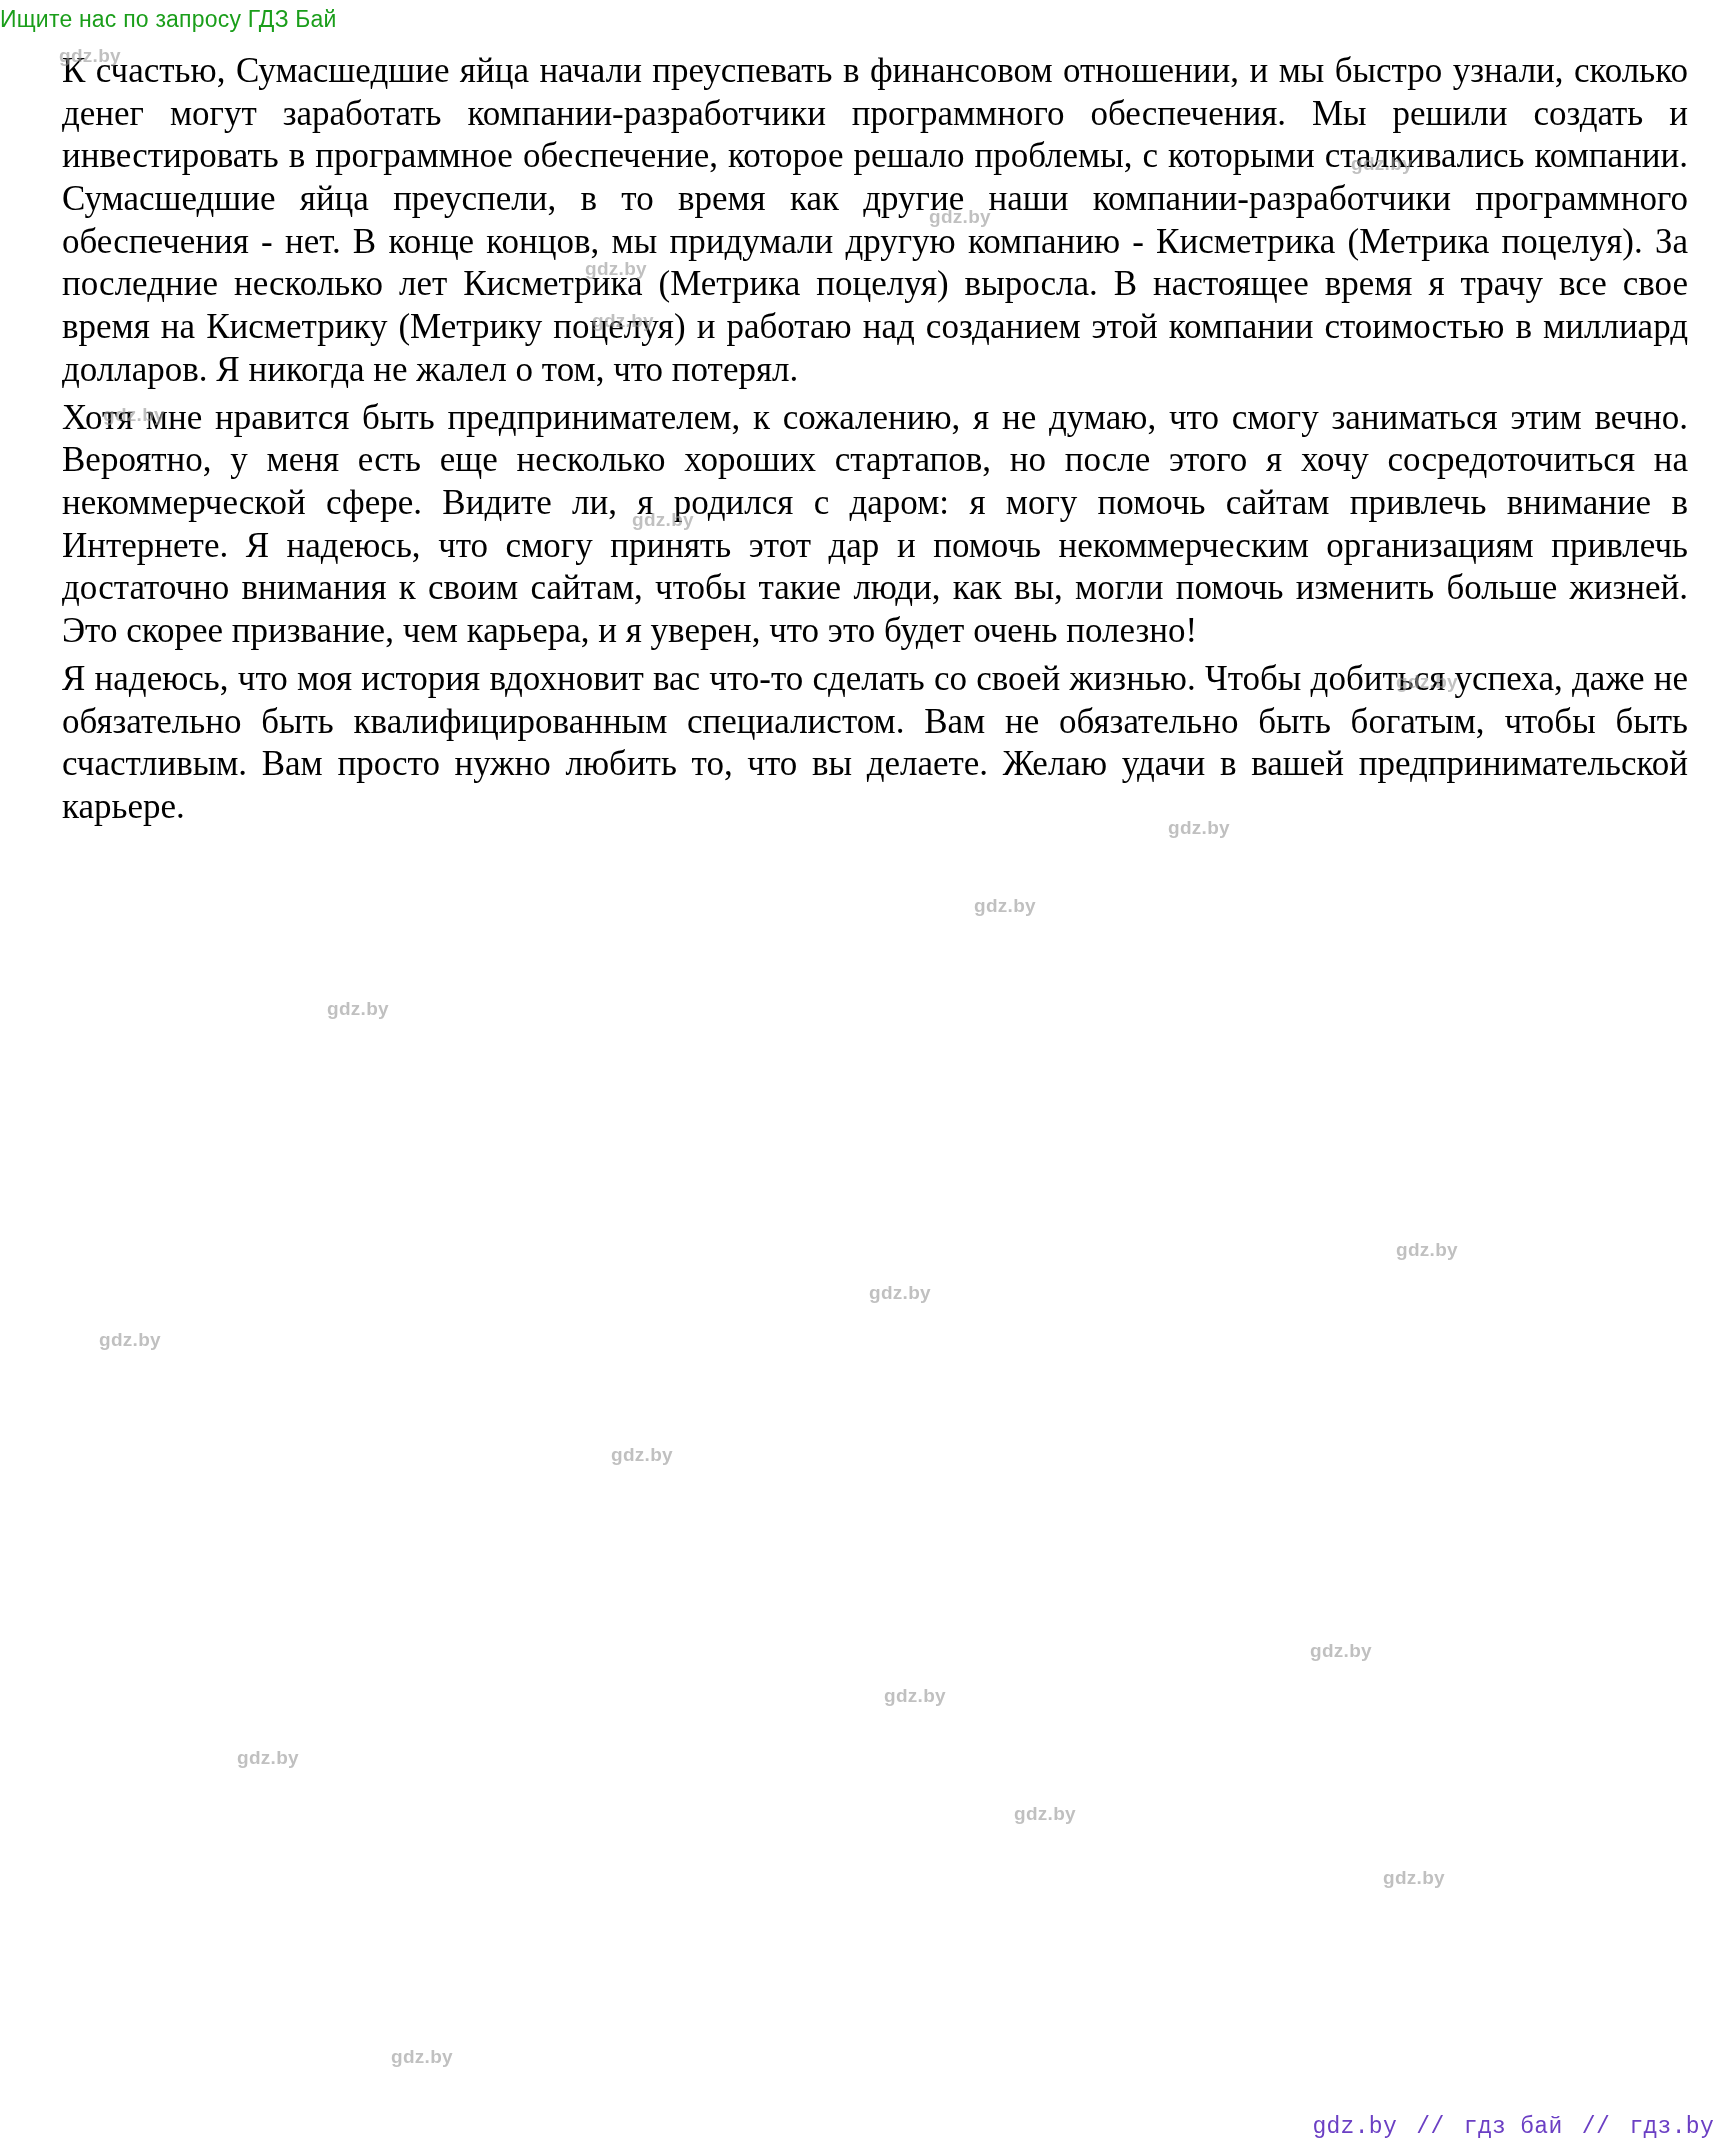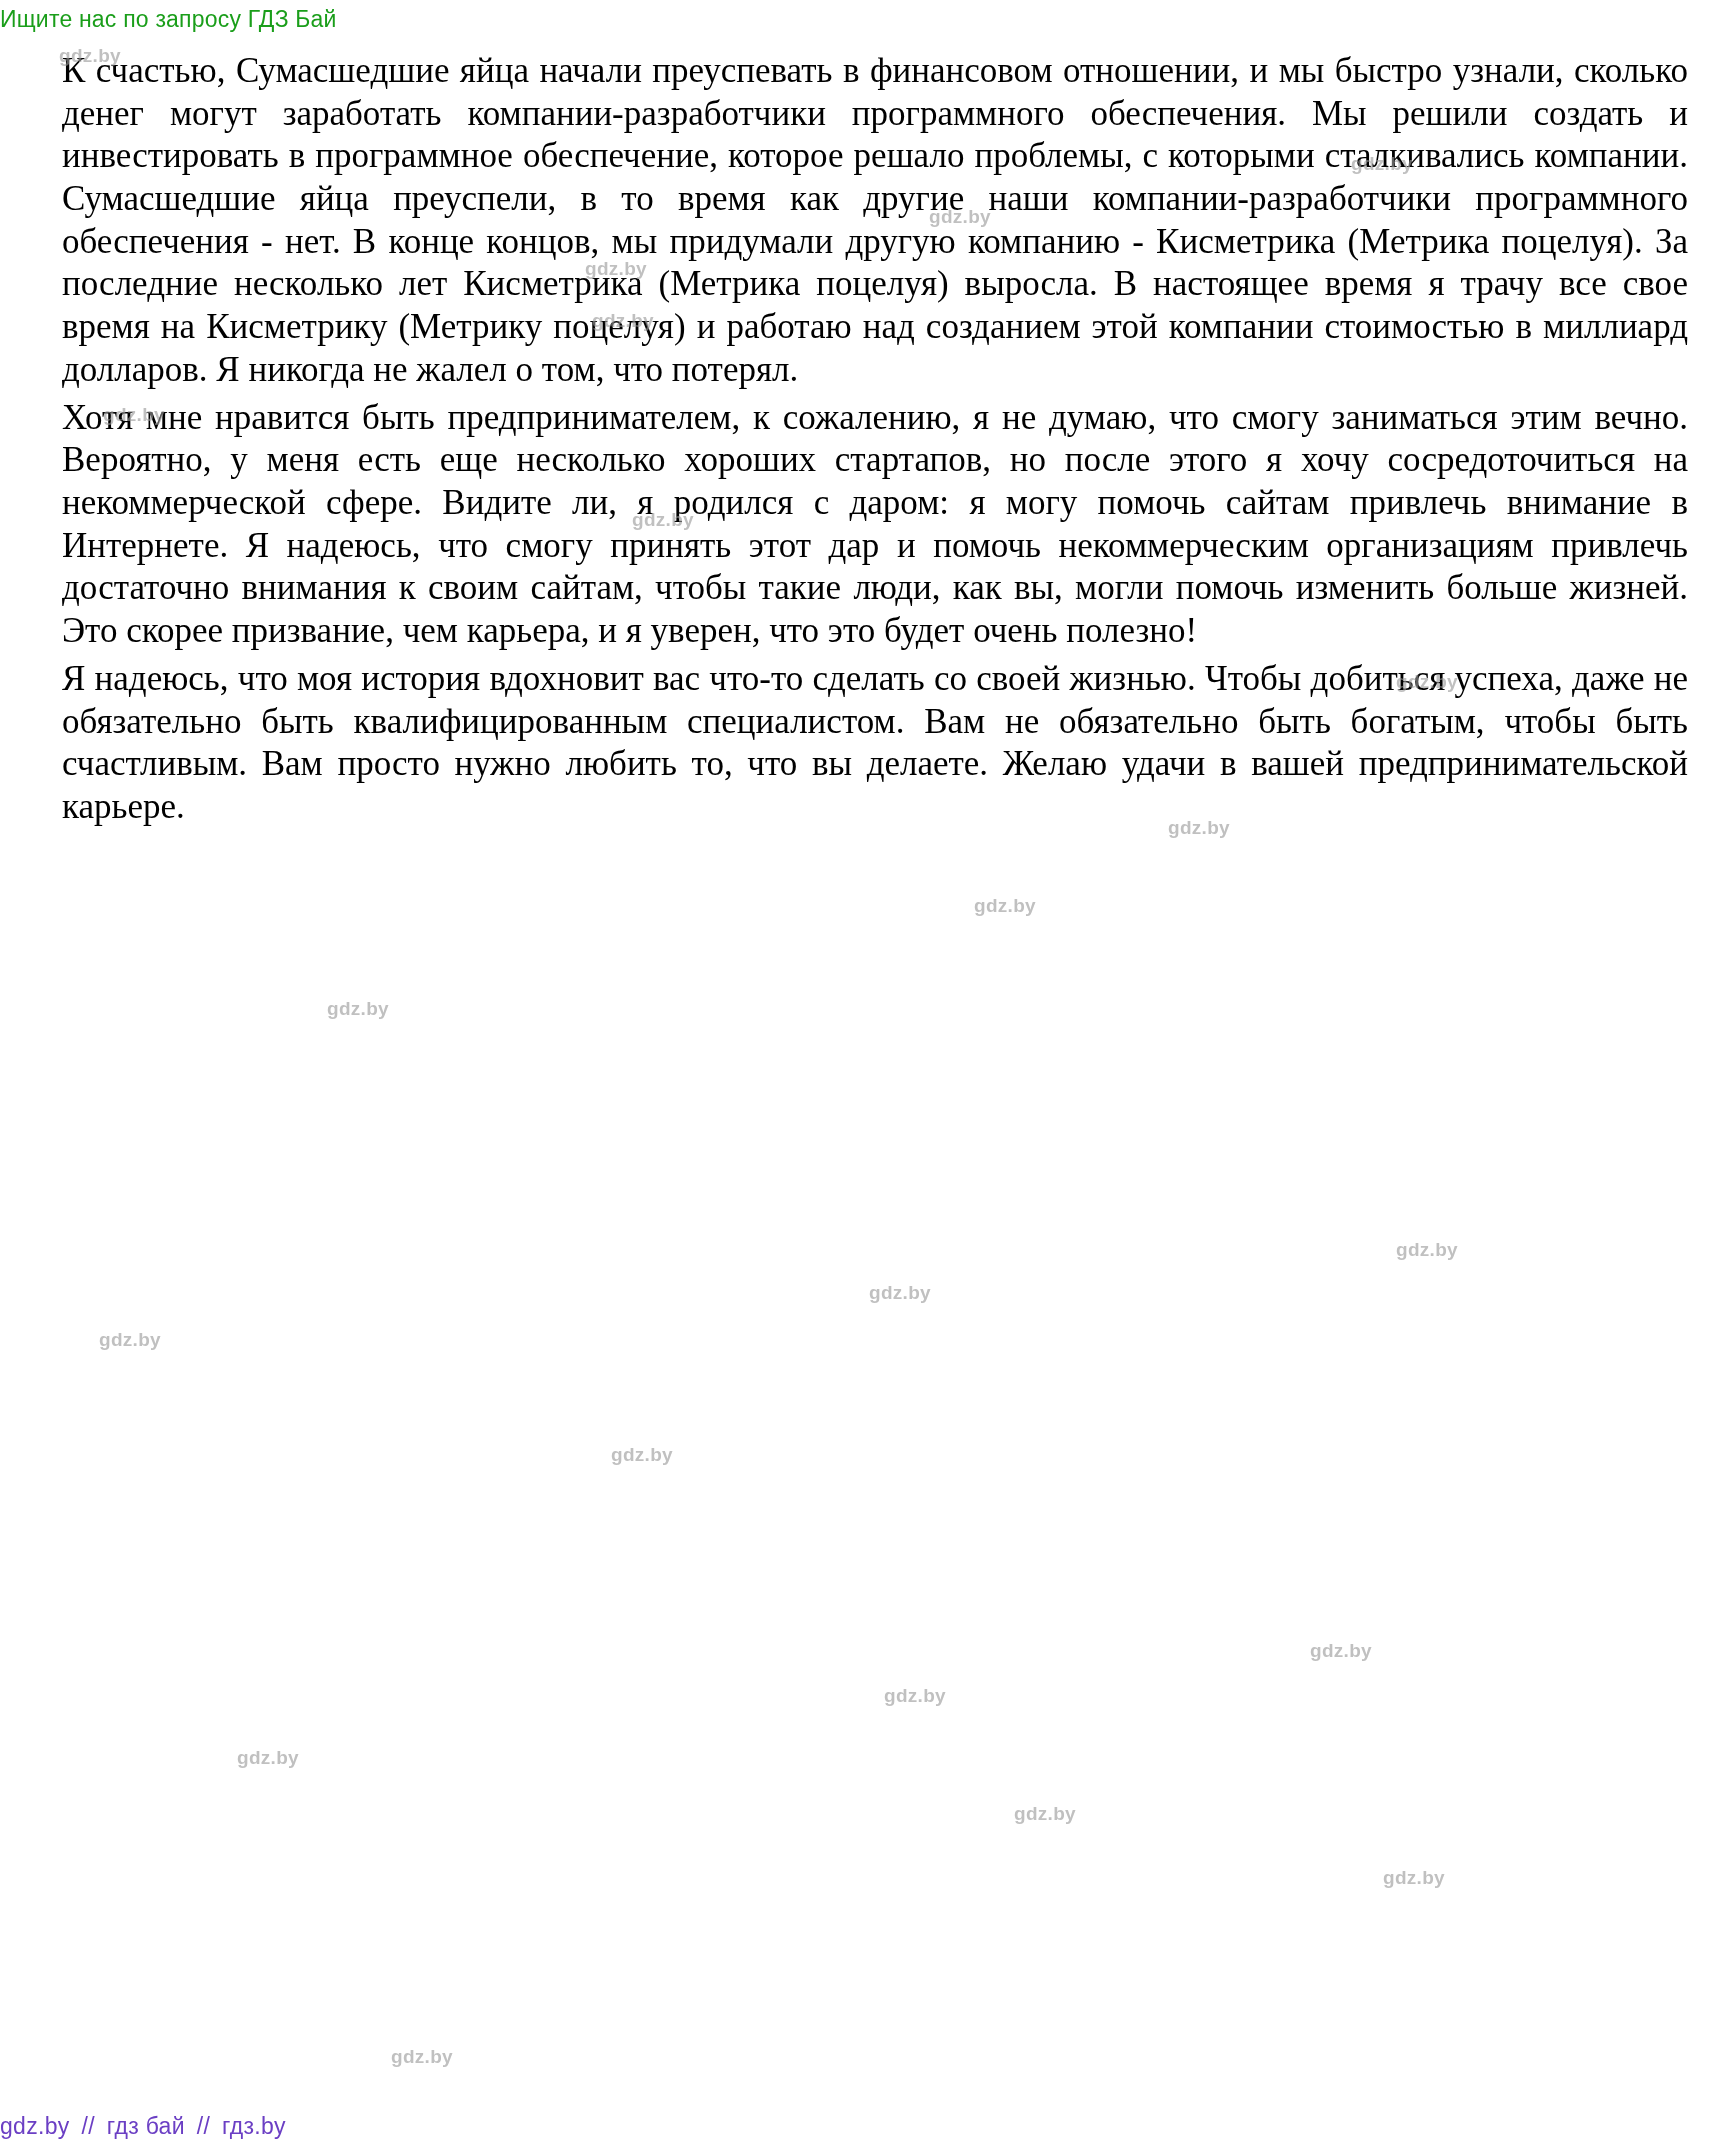--- a/index.html
+++ b/index.html
@@ -59,22 +59,22 @@
     opacity: 0.62;
     pointer-events: none;
     white-space: nowrap;
     letter-spacing: 0.3px;
   }
   .footer {
     position: absolute;
     left: 0;
     bottom: 15.5px;
     width: 1714px;
-    text-align: left;
-    font-family: Liberation Sans, sans-serif;
+    text-align: right;
+    font-family: Liberation Mono, monospace;
     font-size: 23px;
     color: #6b3fc4;
     letter-spacing: 0.3px;
   }
   .footer span.sep {
     color: #6b3fc4;
     padding: 0 5.2px;
   }
 </style>
 </head>

